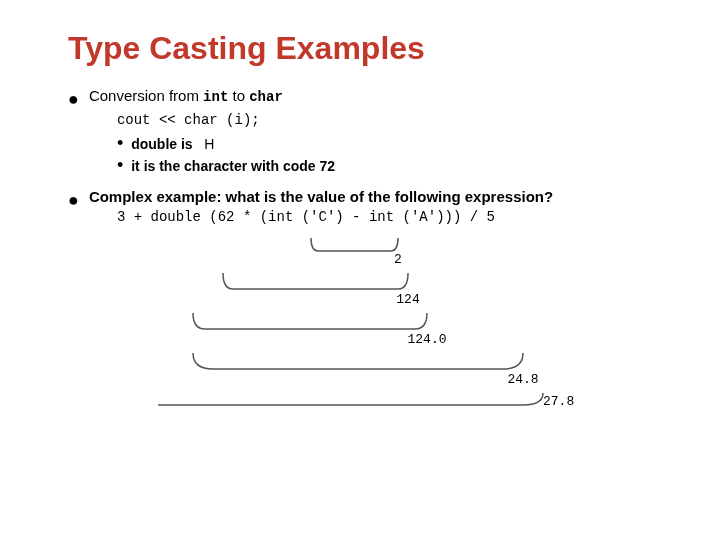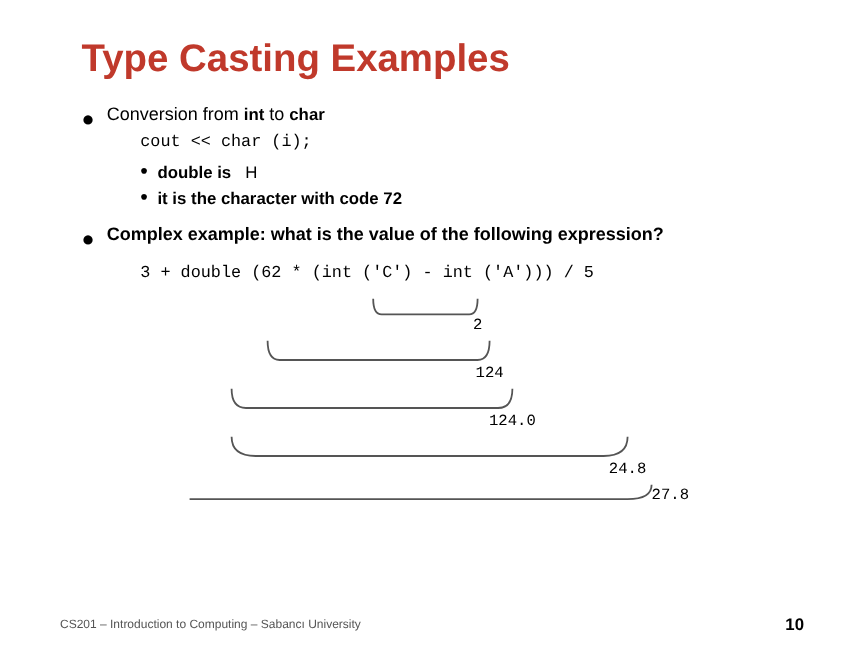--- a/index.html
+++ b/index.html
@@ -43,21 +43,21 @@
       margin-right: 10px;
       margin-top: 2px;
       flex-shrink: 0;
     }
 
     .bullet-text {
       flex: 1;
     }
 
     .mono {
-      font-family: Liberation Sans, sans-serif;
+      font-family: Liberation Mono, monospace;
       font-size: 14px;
       margin-top: 16px;
     }
 
     .code-block {
       font-family: 'Courier New', Courier, monospace;
       font-size: 14px;
       margin-left: 28px;
       margin-top: 4px;
       line-height: 1.7;
@@ -82,21 +82,21 @@
     }
 
     .section2 {
       margin-top: 10px;
     }
 
     .complex-code {
       font-family: 'Courier New', Courier, monospace;
       font-size: 14px;
       margin-left: 28px;
-      margin-top: 16px;
+      margin-top: 4px;
     }
 
     
     .brace-diagram {
       position: relative;
       margin-left: 90px;
       margin-top: 0px;
       height: 175px;
       width: 540px;
     }
@@ -177,18 +177,14 @@
         <path d="M 30 120 Q 30 136 50 136 L 340 136 Q 360 136 360 120" fill="none" stroke="#555" stroke-width="1.5"></path>
         <text x="360" y="150" font-size="13" font-family="Courier New, monospace" text-anchor="middle">24.8</text>
 
         <path d="M -55 160 Q -55 172 -35 172 L 360 172 Q 380 172 380 160" fill="none" stroke="#555" stroke-width="1.5"></path>
         <text x="380" y="172" font-size="13" font-family="Courier New, monospace" text-anchor="start">  27.8</text>
       </svg>
     </div>
 
   </div>
 
-  <div class="footer">
-    <span>CS201 – Introduction to Computing – Sabancı University</span>
-    <span class="page-num">10</span>
-  </div>
 
 </div>
 
 </body></html>

